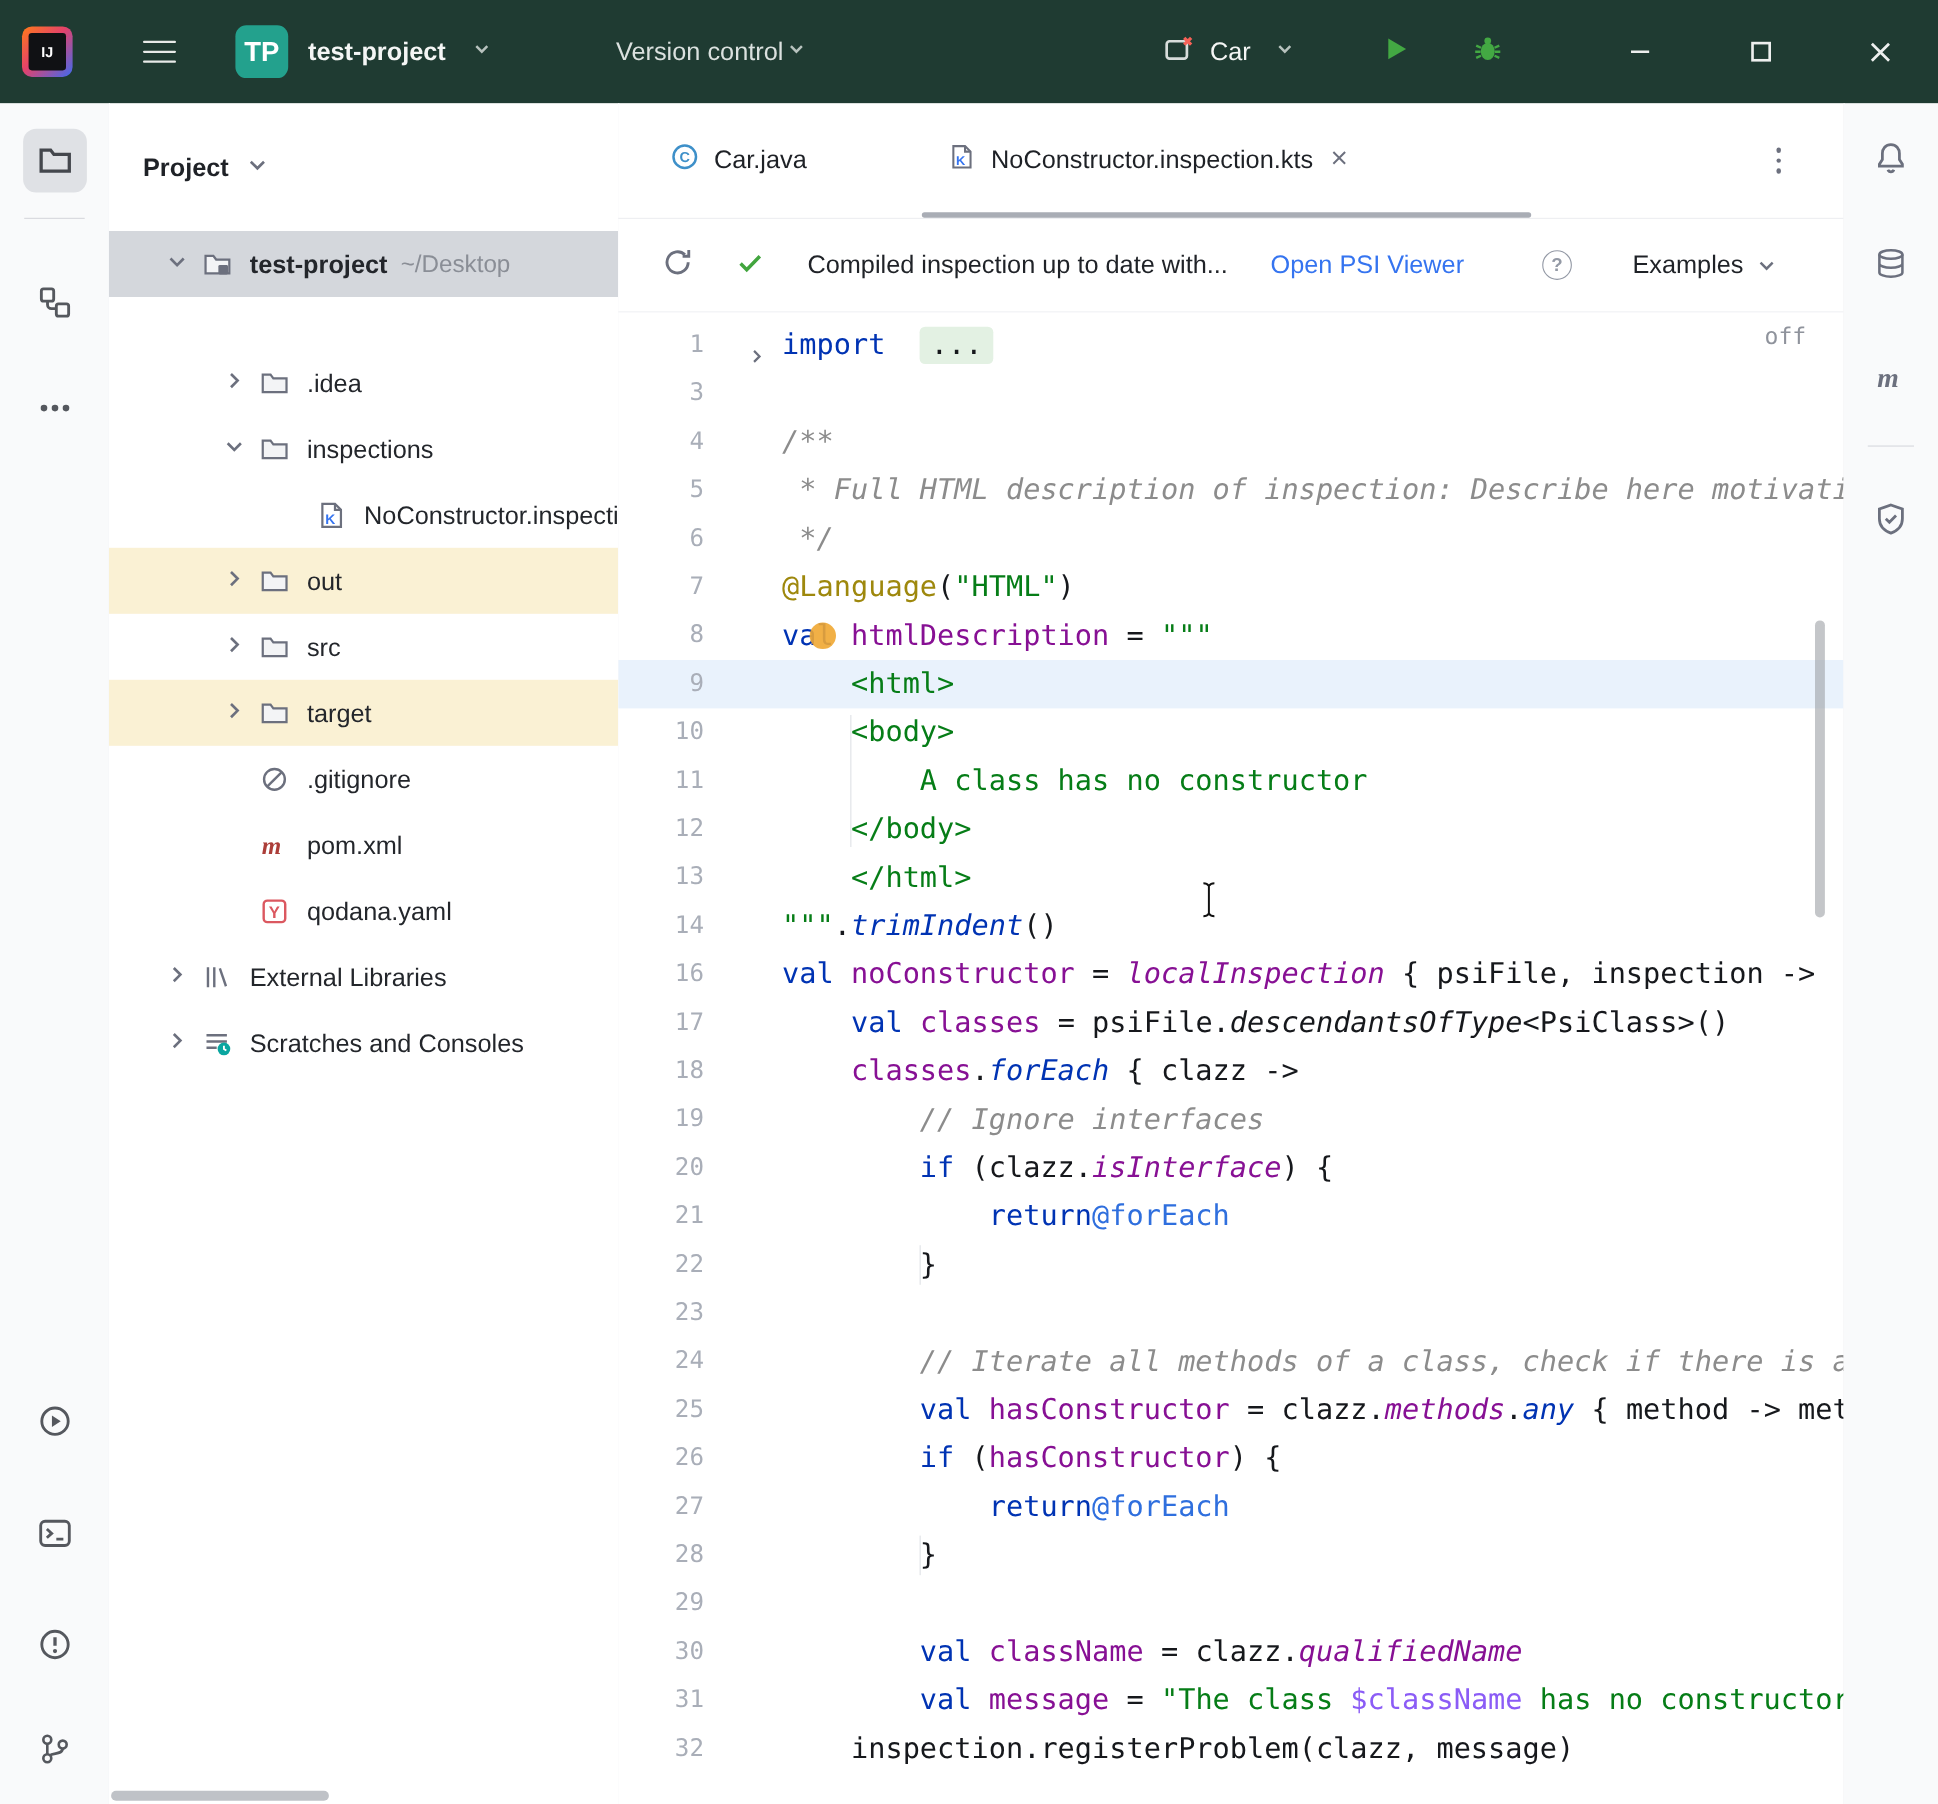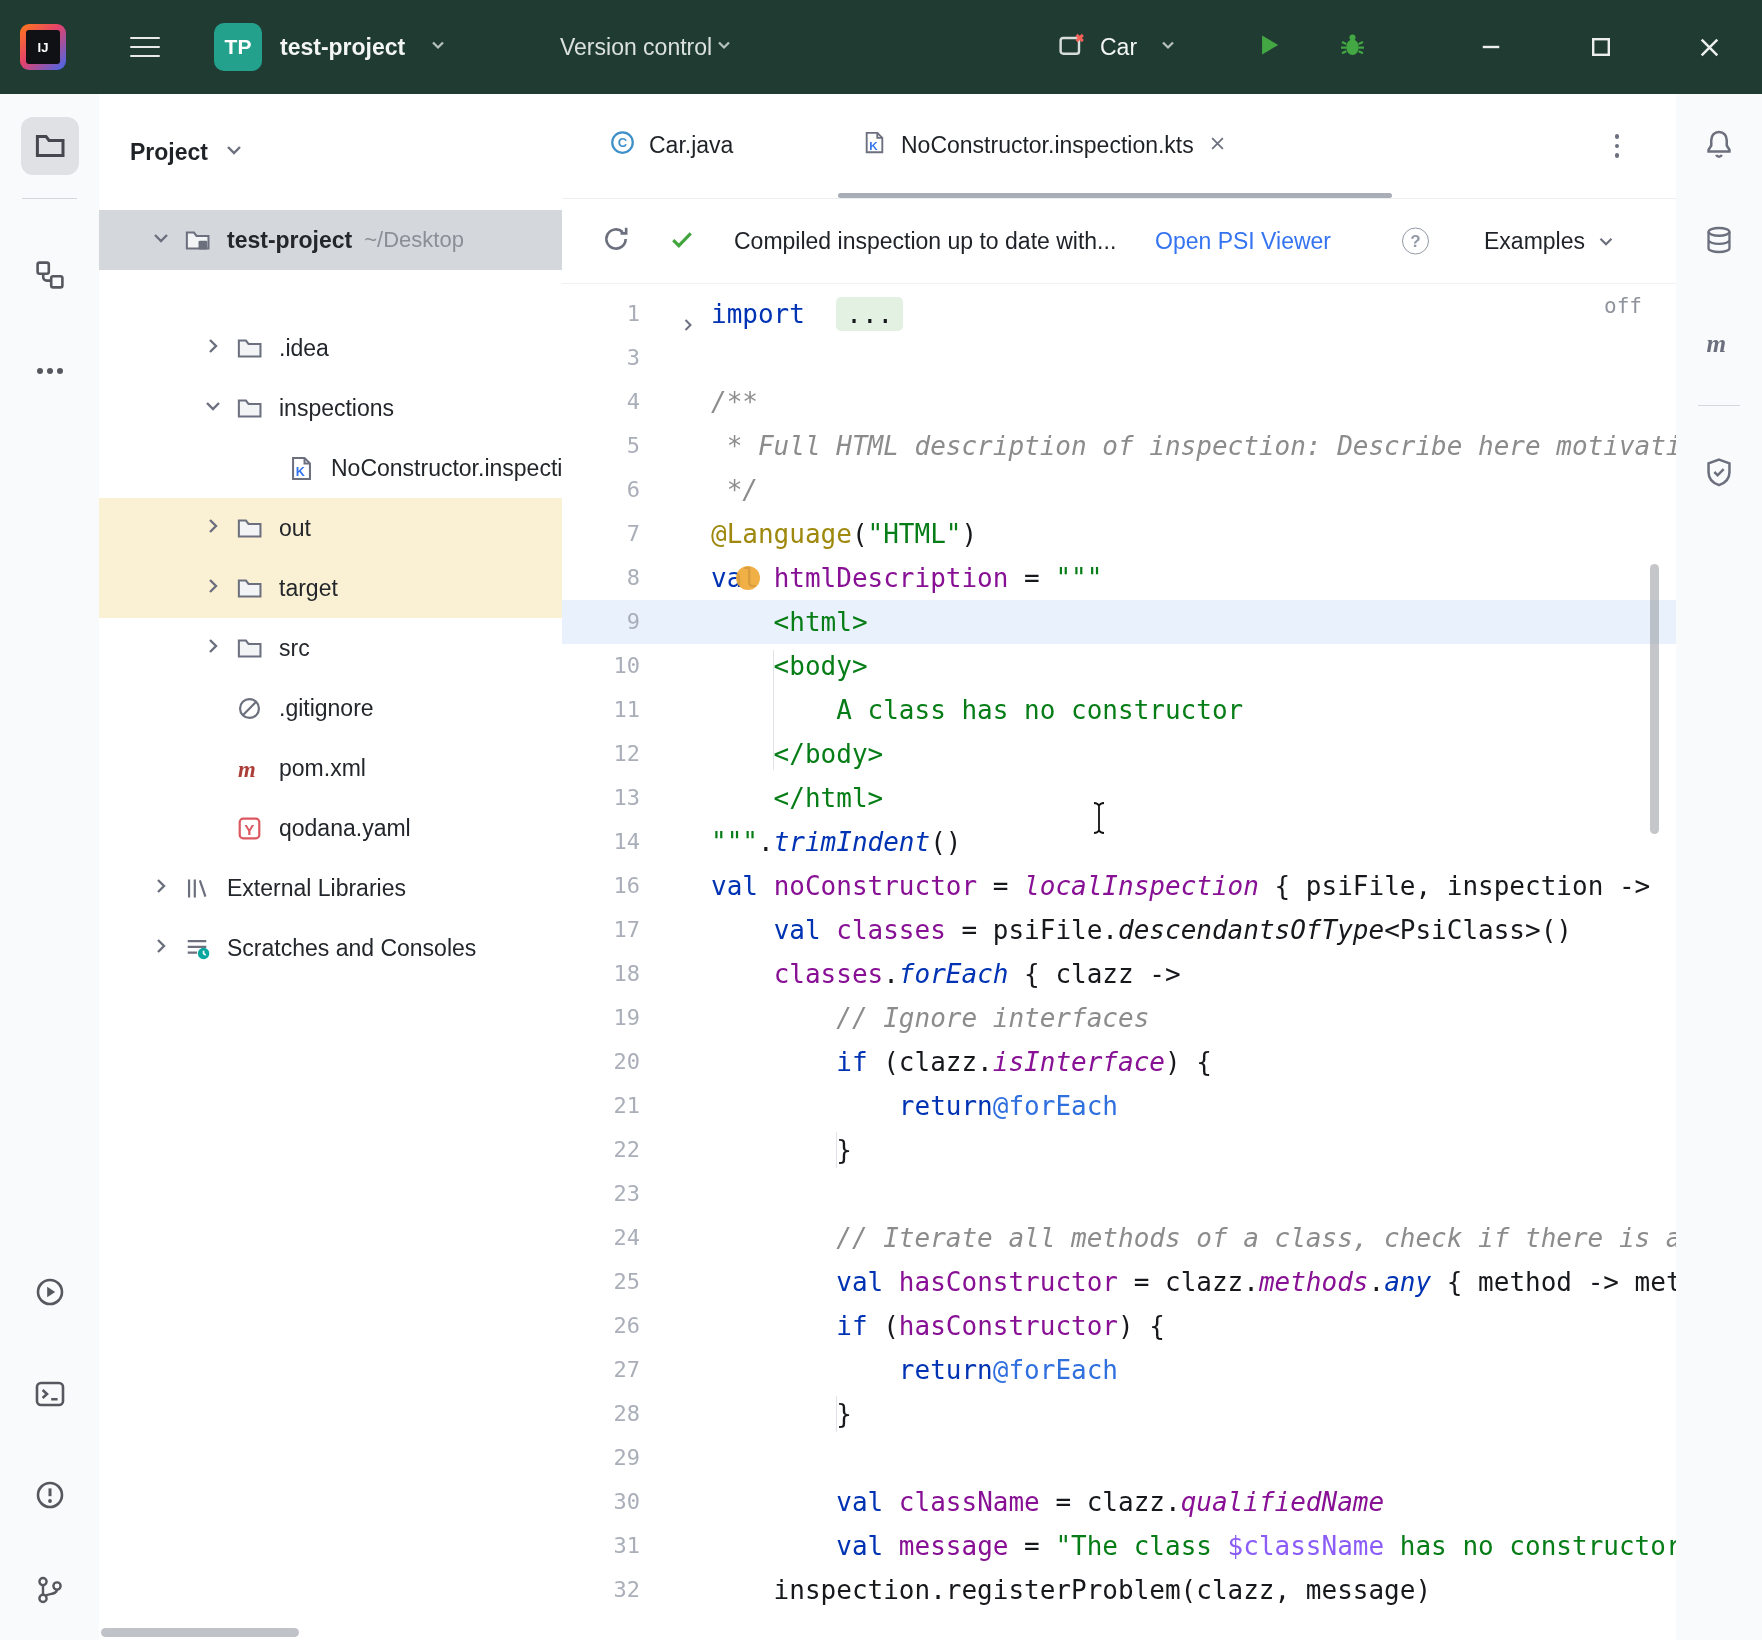--- a/index.html
+++ b/index.html
@@ -11,21 +11,21 @@
   .topbar{position:absolute;left:0;top:0;width:1762px;height:94px;background:#1F3B32;}
   .topbar .abs{position:absolute;top:50%;transform:translateY(-50%);}
   .logo{position:absolute;left:20px;top:24px;width:46px;height:46px;border-radius:9px;
         background:linear-gradient(135deg,#FF7A18 0%,#E4426B 45%,#3E6AF0 100%);
         display:flex;align-items:center;justify-content:center;}
   .logo-in{width:34px;height:34px;background:#101114;border-radius:3px;color:#fff;
         font-size:13px;font-weight:bold;display:flex;align-items:center;justify-content:center;}
   .hamburger{left:130px;width:30px;}
   .hamburger i{display:block;height:2.6px;background:#E7EAE8;margin:6.5px 0;border-radius:2px;}
   .badge{left:214px;width:48px;height:48px;border-radius:10px;background:#23A18D;color:#fff;
-         font-weight:bold;font-size:21px;display:flex;align-items:center;justify-content:center;}
+         font-weight:bold;font-size:25px;display:flex;align-items:center;justify-content:center;}
   .pname{left:280px;color:#F4F6F5;font-size:23px;font-weight:600;}
   .vcs{left:560px;color:rgba(235,240,238,.92);font-size:23px;}
   .wchev{width:20px;height:20px;}
   .wchev path{stroke:rgba(235,240,238,.75);stroke-width:1.8;fill:none;}
   .runlabel{left:1100px;color:#F4F6F5;font-size:23px;font-weight:500;}
   .winbtn{width:34px;height:34px;display:flex;align-items:center;justify-content:center;}
 
   
   .lstrip{position:absolute;left:0;top:94px;width:99px;height:1546px;background:#F9FAFB;
           border-right:1px solid #EBECF0;}
@@ -301,45 +301,45 @@
                 <path d="M6 4l4 4-4 4" fill="none" stroke="#6C707E" stroke-width="1.6"></path>
               </svg></span>
           </span>
           <span class="ticon">
             <svg viewBox="0 0 16 16">
               <path d="M1.7 3.3h4.2l1.5 2h7.1v7.4H1.7z" fill="#F3F4F6" stroke="#6C707E" stroke-width="1.2"></path>
             </svg>
           </span>
           <span class="tlabel">out</span>
         </div>
+        <div class="trow" style="padding-left: 92px;">
+          <span class="chevslot">
+            <span><svg viewBox="0 0 16 16">
+                <path d="M6 4l4 4-4 4" fill="none" stroke="#6C707E" stroke-width="1.6"></path>
+              </svg></span>
+          </span>
+          <span class="ticon">
+            <svg viewBox="0 0 16 16">
+              <path d="M1.7 3.3h4.2l1.5 2h7.1v7.4H1.7z" fill="#F3F4F6" stroke="#6C707E" stroke-width="1.2"></path>
+            </svg>
+          </span>
+          <span class="tlabel">src</span>
+        </div>
         <div class="trow warn" style="padding-left: 92px;">
           <span class="chevslot">
             <span><svg viewBox="0 0 16 16">
                 <path d="M6 4l4 4-4 4" fill="none" stroke="#6C707E" stroke-width="1.6"></path>
               </svg></span>
           </span>
           <span class="ticon">
             <svg viewBox="0 0 16 16">
               <path d="M1.7 3.3h4.2l1.5 2h7.1v7.4H1.7z" fill="#F3F4F6" stroke="#6C707E" stroke-width="1.2"></path>
             </svg>
           </span>
           <span class="tlabel">target</span>
-        </div>
-        <div class="trow" style="padding-left: 92px;">
-          <span class="chevslot">
-            <span><svg viewBox="0 0 16 16">
-                <path d="M6 4l4 4-4 4" fill="none" stroke="#6C707E" stroke-width="1.6"></path>
-              </svg></span>
-          </span>
-          <span class="ticon">
-            <svg viewBox="0 0 16 16">
-              <path d="M1.7 3.3h4.2l1.5 2h7.1v7.4H1.7z" fill="#F3F4F6" stroke="#6C707E" stroke-width="1.2"></path>
-            </svg>
-          </span>
-          <span class="tlabel">src</span>
         </div>
         <div class="trow" style="padding-left: 92px;">
           <span class="chevslot"></span>
           <span class="ticon">
             <svg viewBox="0 0 16 16">
               <circle cx="8" cy="8" r="5.6" fill="none" stroke="#6C707E" stroke-width="1.3"></circle>
               <path d="M4.2 11.8L11.8 4.2" stroke="#6C707E" stroke-width="1.3"></path>
             </svg>
           </span>
           <span class="tlabel">.gitignore</span>

